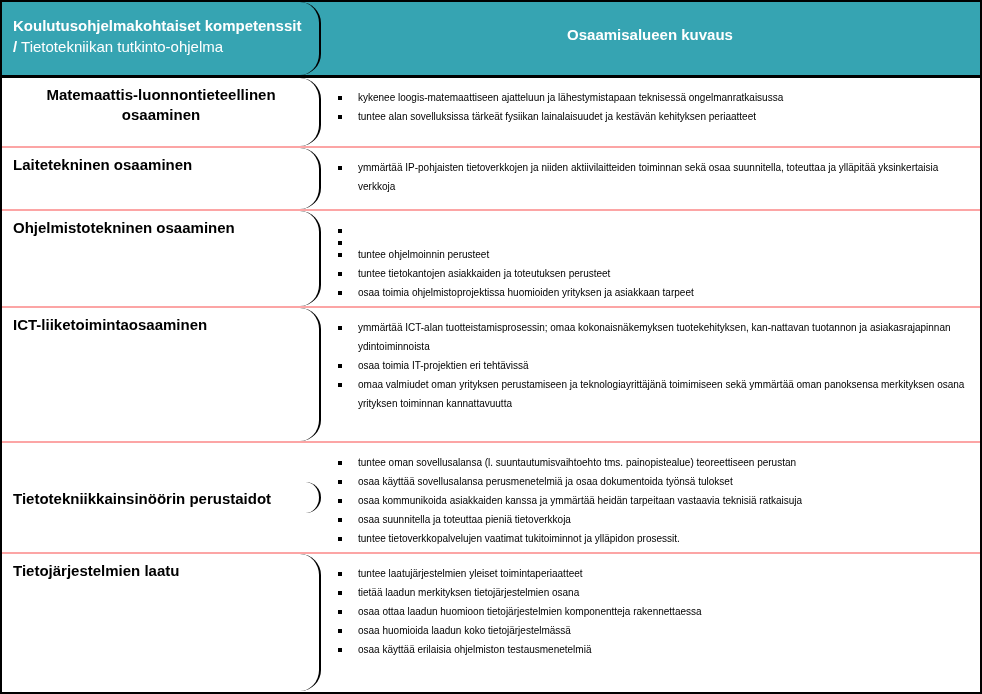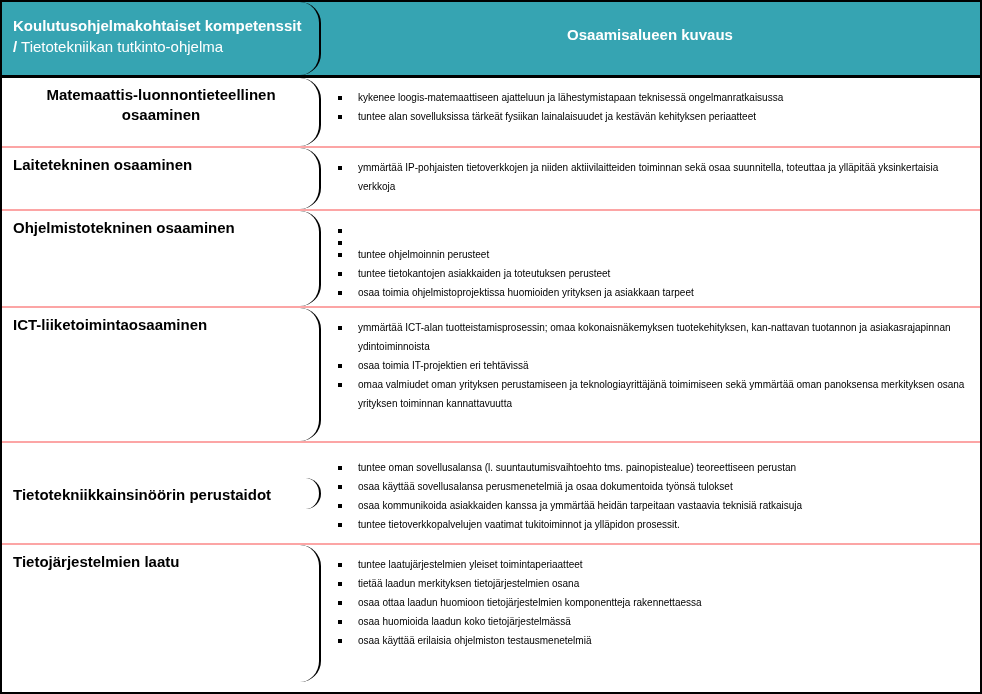--- a/index.html
+++ b/index.html
@@ -202,20 +202,24 @@
             <li>
               <span class="sq"></span>
               <span class="btxt">osaa käyttää sovellusalansa perusmenetelmiä ja osaa dokumentoida työnsä tulokset</span>
             </li>
             <li>
               <span class="sq"></span>
               <span class="btxt">osaa kommunikoida asiakkaiden kanssa ja ymmärtää heidän tarpeitaan vastaavia teknisiä ratkaisuja</span>
             </li>
             <li>
               <span class="sq"></span>
+              <span class="btxt">osaa suunnitella ja toteuttaa pieniä tietoverkkoja</span>
+            </li>
+            <li>
+              <span class="sq"></span>
               <span class="btxt">tuntee tietoverkkopalvelujen vaatimat tukitoiminnot ja ylläpidon prosessit.</span>
             </li>
           </ul>
         </div>
       </div>
       <div class="body-row" style="min-height: 139px;">
         <div class="cell col1">
           <div class="competence-title">Tietojärjestelmien laatu</div>
         </div>
         <div class="cell col2">

